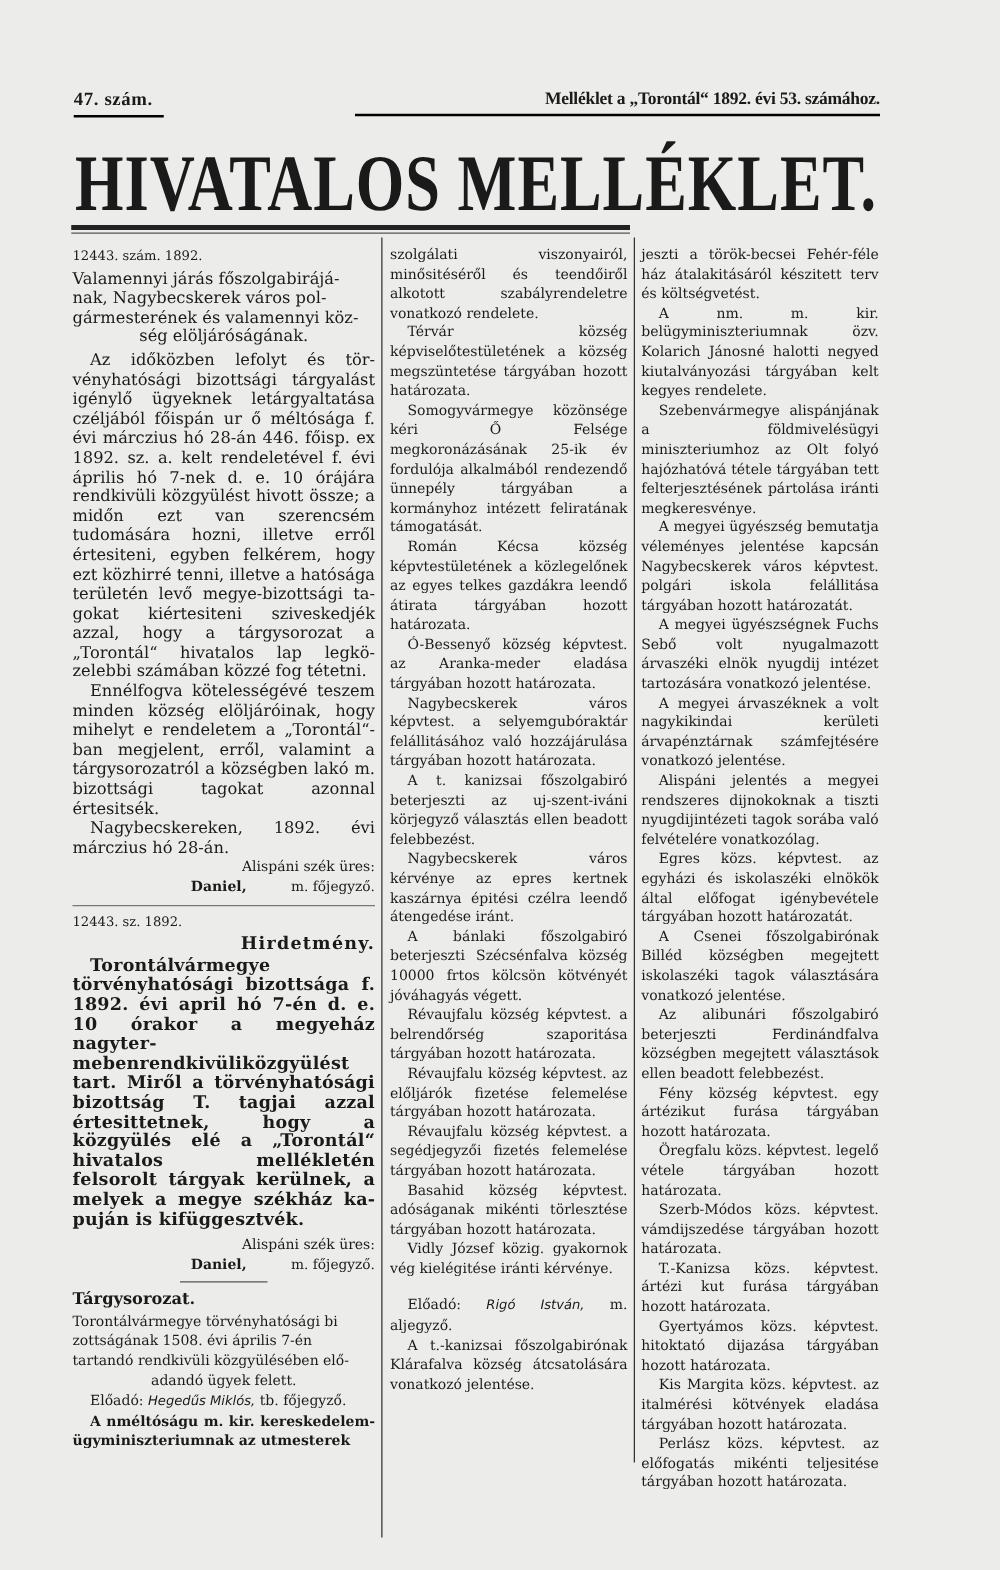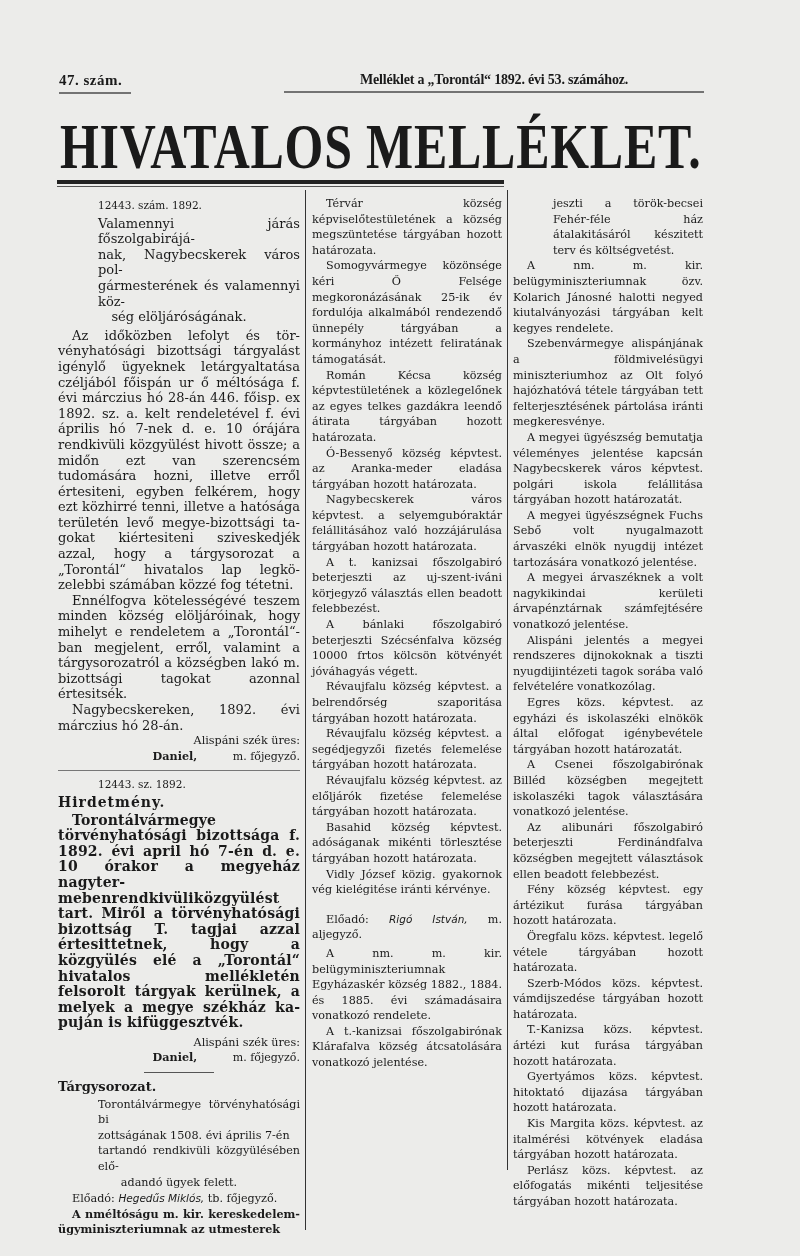--- a/index.html
+++ b/index.html
@@ -7,45 +7,45 @@
     width:800px; height:1256px; overflow:hidden;
     background:#ececea;
     font-family:"DejaVu Serif","Liberation Serif",serif;
     color:#1a1a1a;
     position:relative;
   }
   .page { position:absolute; left:0; top:0; width:800px; height:1256px; }
   .hdr-left, .hdr-right {
     position:absolute; top:72px; font-family:"Liberation Serif",serif;
     font-weight:bold; font-size:15px; padding-bottom:3px;
-    border-bottom:2px solid #737373;
+    border-bottom:2px solid #000000;
   }
   .hdr-left { left:59px; width:72px; letter-spacing:0.5px; }
-  .hdr-right { left:284px; width:420px; text-align:center; font-size:14px; letter-spacing:-0.2px; }
+  .hdr-right { left:284px; width:420px; text-align:right; font-size:14px; letter-spacing:-0.2px; }
   .masthead {
     position:absolute; top:120px; left:60px; width:445px; height:54px;
     font-family:"Liberation Serif",serif; font-weight:bold;
     font-size:64px; line-height:54px; letter-spacing:1px;
     transform:scaleX(1.0); transform-origin:left top;
     white-space:nowrap;
   }
   .masthead span { display:inline-block; transform:scaleX(0.78); transform-origin:left top; }
   .rule-thick { position:absolute; left:57px; width:447px; top:180px; height:4px; background:#222; }
   .rule-thin { position:absolute; left:57px; width:447px; top:186px; height:1px; background:#555; }
   .colsep { position:absolute; top:190px; width:1px; background:#333; }
   .col {
     position:absolute; top:196px; font-size:11.2px; line-height:15.6px;
     text-align:justify; hyphens:manual;
   }
   .col p { margin:0; text-indent:14px; }
-  .col p.ni { text-indent:0;margin-left:40px; }
+  .col p.ni { text-indent:0; }
   .col .c { text-align:center; text-indent:0; }
   .col .r { text-align:right; text-indent:0; }
   .col .b { font-weight:bold; }
-  .col .h { font-weight:bold; font-size:14px; text-align:left; text-indent:0; letter-spacing:1px; margin:2px 0; }
+  .col .h { font-weight:bold; font-size:14px; text-align:right; text-indent:0; letter-spacing:1px; margin:2px 0; }
   .col .h2 { font-weight:bold; font-size:13px; text-align:left; text-indent:0; margin:2px 0; }
   .col .num { font-size:10.5px; margin:2px 0 2px 0; text-indent:0; }
   .col .sep { width:70px; height:1px; background:#555; margin:6px auto; }
   .col .hrule { height:1px; background:#777; margin:6px 0; }
   .col .gap { height:14px; }
   .col .lead { font-size:13px; }
   .col .kird { font-weight:bold; font-size:14px; letter-spacing:0.2px; }
   .col i { font-family:"DejaVu Sans","Liberation Sans",sans-serif; font-style:italic; font-size:10.5px; }
   .col .small { font-size:11px;margin-left:32px; }
 </style>
@@ -85,35 +85,36 @@
     <p class="h2">Tárgysorozat.</p>
     <p class="ni">Torontálvármegye törvényhatósági bi</p>
     <p class="ni">zottságának 1508. évi április 7-én</p>
     <p class="ni">tartandó rendkivüli közgyülésében elő-</p>
     <p class="c">adandó ügyek felett.</p>
     <p style="margin-top:1px;"><span>Előadó:</span> <i>Hegedűs Miklós,</i> <span>tb. főjegyző.</span></p>
     <p class="b">A nméltóságu m. kir. kereskedelem­ügyminiszteriumnak az utmesterek</p>
   </div>
 
   <div class="col" style="left:312px;width:190px;">
+    <p class="ni">szolgálati viszonyairól, minősitéséről és teendőiről alkotott szabályrendeletre vonatkozó rendelete.</p>
     <p>Térvár község képviselőtestületének a község megszüntetése tárgyában hozott határozata.</p>
     <p>Somogyvármegye közönsége kéri Ő Felsége megkoronázásának 25-ik év fordulója alkalmából rendezendő ünne­pély tárgyában a kormányhoz inté­zett feliratának támogatását.</p>
     <p>Román Kécsa község képvtestüle­tének a közlegelőnek az egyes telkes gazdákra leendő átirata tárgyában ho­zott határozata.</p>
     <p>Ó-Bessenyő község képvtest. az Aranka-meder eladása tárgyában ho­zott határozata.</p>
     <p>Nagybecskerek város képvtest. a selyemgubóraktár felállitásához való hozzájárulása tárgyában hozott ha­tározata.</p>
     <p>A t. kanizsai főszolgabiró beterjeszti az uj-szent-iváni körjegyző választás ellen beadott felebbezést.</p>
+    <p>Nagybecskerek város kérvénye az epres kertnek kaszárnya épitési czélra leendő átengedése iránt.</p>
     <p>A bánlaki főszolgabiró beterjeszti Szécsénfalva község 10000 frtos köl­csön kötvényét jóváhagyás végett.</p>
     <p>Révaujfalu község képvtest. a bel­rendőrség szaporitása tárgyában ho­zott határozata.</p>
+    <p>Révaujfalu község képvtest. az elől­járók fizetése felemelése tárgyában ho­zott határozata.</p>
     <p>Révaujfalu község képvtest. a se­gédjegyzői fizetés felemelése tárgyában hozott határozata.</p>
-    <p>Révaujfalu község képvtest. az elől­járók fizetése felemelése tárgyában ho­zott határozata.</p>
     <p>Basahid község képvtest. adósága­nak mikénti törlesztése tárgyában ho­zott határozata.</p>
     <p>Vidly József közig. gyakornok vég kielégitése iránti kérvénye.</p>
     <div class="gap"></div>
     <p><span>Előadó:</span> <i>Rigó István,</i> <span>m. aljegyző.</span></p>
-    <p style="margin-top:3px;">A nm. m. kir. belügyminiszterium­nak Egyházaskér község 1882., 1884. és 1885. évi számadásaira vonatkozó rendelete.</p>
     <p>A t.-kanizsai főszolgabirónak Klára­falva község átcsatolására vonatkozó jelentése.</p>
 
   </div>
 
   <div class="col" style="left:513px;width:190px;">
     <p class="ni">jeszti a török-becsei Fehér-féle ház átalakitásáról készitett terv és költség­vetést.</p>
     <p>A nm. m. kir. belügyminiszterium­nak özv. Kolarich Jánosné halotti negyed kiutalványozási tárgyában kelt kegyes rendelete.</p>
     <p>Szebenvármegye alispánjának a föld­mivelésügyi miniszteriumhoz az Olt folyó hajózhatóvá tétele tárgyában tett felterjesztésének pártolása iránti megkeresvénye.</p>
     <p>A megyei ügyészség bemutatja vé­leményes jelentése kapcsán Nagybecs­kerek város képvtest. polgári iskola felállitása tárgyában hozott határo­zatát.</p>
     <p>A megyei ügyészségnek Fuchs Sebő volt nyugalmazott árvaszéki elnök nyugdij intézet tartozására vonatkozó jelentése.</p>

